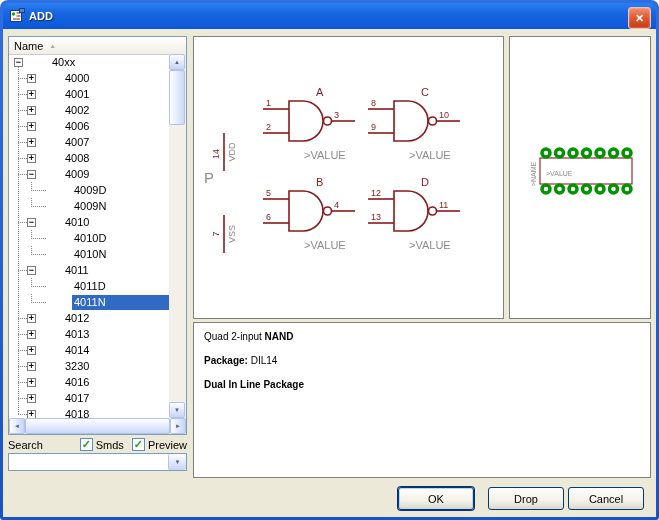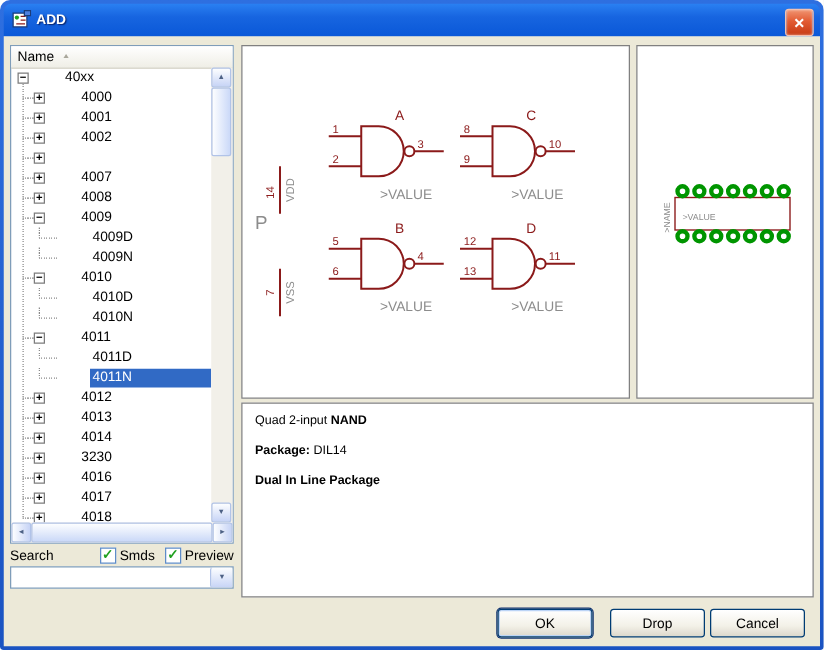--- a/index.html
+++ b/index.html
@@ -141,20 +141,21 @@
           <span class="tree-label">4001</span>
         </div>
         <div class="tree-row">
           <span class="h-stub"></span>
           <span class="expand-box">+</span>
           <span class="tree-label">4002</span>
         </div>
         <div class="tree-row">
           <span class="h-stub"></span>
           <span class="expand-box">+</span>
+          <span class="tree-label">4006</span>
         </div>
         <div class="tree-row">
           <span class="h-stub"></span>
           <span class="expand-box">+</span>
           <span class="tree-label">4007</span>
         </div>
         <div class="tree-row">
           <span class="h-stub"></span>
           <span class="expand-box">+</span>
           <span class="tree-label">4008</span>

